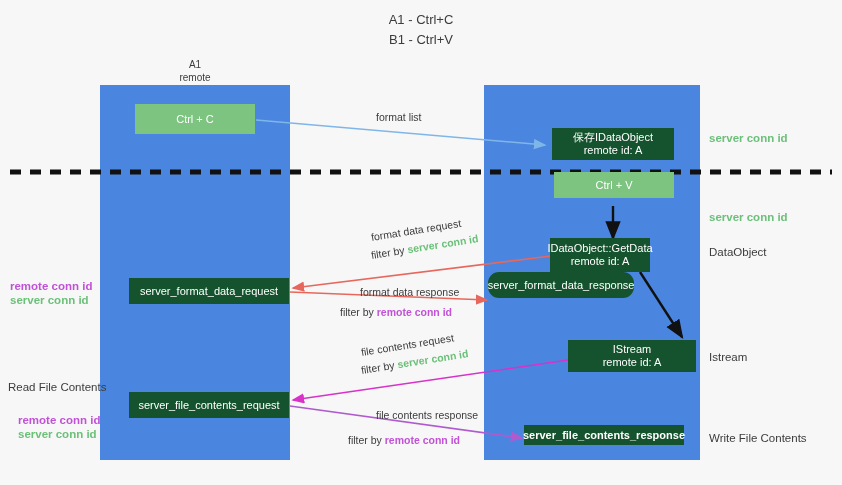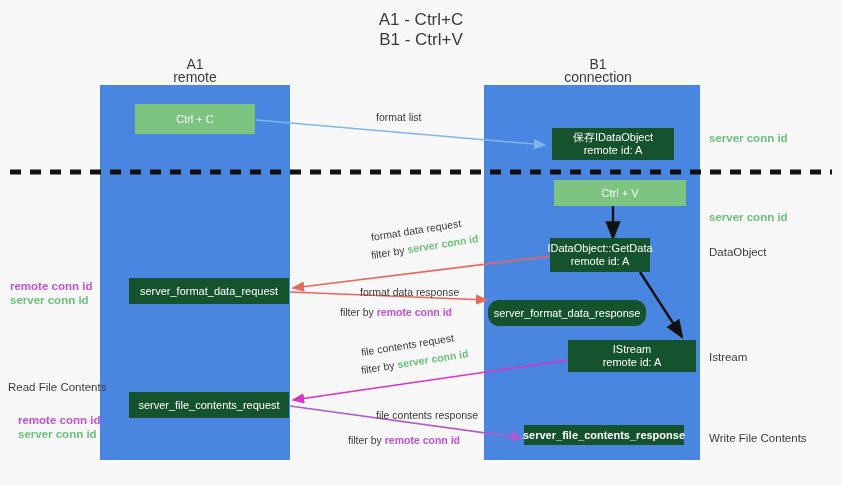--- a/index.html
+++ b/index.html
@@ -8,27 +8,27 @@
     background:#f7f7f7;
     font-family:"Liberation Sans","DejaVu Sans",sans-serif;
     overflow:hidden;
     position:relative;
   }
   #stage{position:absolute;left:0;top:0;width:842px;height:485px;}
 
   
   .title{
     position:absolute;left:0;top:10px;width:842px;
-    text-align:center;color:#3c3c3c;font-size:17px;line-height:20px;
+    text-align:center;color:#3c3c3c;font-size:13px;line-height:20px;
   }
 
   
   .lane-head{
     position:absolute;text-align:center;color:#3c3c3c;
-    font-size:14px;line-height:13px;width:160px;
+    font-size:10px;line-height:13px;width:160px;
   }
 
   
   .lane{position:absolute;background:#4a86e0;}
 
   
   .box{
     position:absolute;box-sizing:border-box;
     display:flex;flex-direction:column;
     align-items:center;justify-content:center;
@@ -66,24 +66,20 @@
 
   <div class="title">
     <div>A1 - Ctrl+C</div>
     <div>B1 - Ctrl+V</div>
   </div>
 
   <div class="lane-head" style="left:115px;top:58px;">
     <div>A1</div>
     <div>remote</div>
   </div>
-  <div class="lane-head" style="left:518px;top:58px;">
-    <div>B1</div>
-    <div>connection</div>
-  </div>
 
   <div class="lane" style="left:100px;top:85px;width:190px;height:375px;"></div>
   <div class="lane" style="left:484px;top:85px;width:216px;height:375px;"></div>
 
   <svg class="overlay">
     <defs>
       <marker id="ah-blue" markerWidth="9" markerHeight="9" refX="7" refY="3.2" orient="auto">
         <path d="M0,0 L8,3.2 L0,6.4 z" fill="#7fb6e8"></path>
       </marker>
       <marker id="ah-red" markerWidth="9" markerHeight="9" refX="7" refY="3.2" orient="auto">
@@ -127,35 +123,35 @@
 
   <div class="box orange" style="left:129px;top:392px;width:160px;height:26px;">
     <span>server_file_contents_request</span>
   </div>
 
   <div class="box orange" style="left:552px;top:128px;width:122px;height:32px;">
     <span>保存IDataObject</span>
     <span>remote id: A</span>
   </div>
 
-  <div class="box green" style="left:554px;top:180px;width:132px;height:26px;text-align:right;">
+  <div class="box green" style="left:554px;top:172px;width:120px;height:26px;text-align:right;">
     <span>Ctrl + V</span>
   </div>
 
   <div class="box orange" style="left:550px;top:238px;width:100px;height:34px;">
     <span>IDataObject::GetData</span>
     <span>remote id: A</span>
   </div>
 
   <div class="box orange" style="left:568px;top:340px;width:128px;height:32px;">
     <span>IStream</span>
     <span>remote id: A</span>
   </div>
 
-  <div class="box orange" style="left:488px;top:300px;width:158px;height:26px;border-radius:11px;">
+  <div class="box orange" style="left:488px;top:272px;width:146px;height:26px;border-radius:11px;">
     <span>server_format_data_response</span>
   </div>
 
   <div class="box orange" style="left:524px;top:425px;width:160px;height:20px;font-weight:bold;">
     <span>server_file_contents_response</span>
   </div>
 
   <div class="elabel" style="left:376px;top:110px;">
     <span>format list</span>
   </div>

